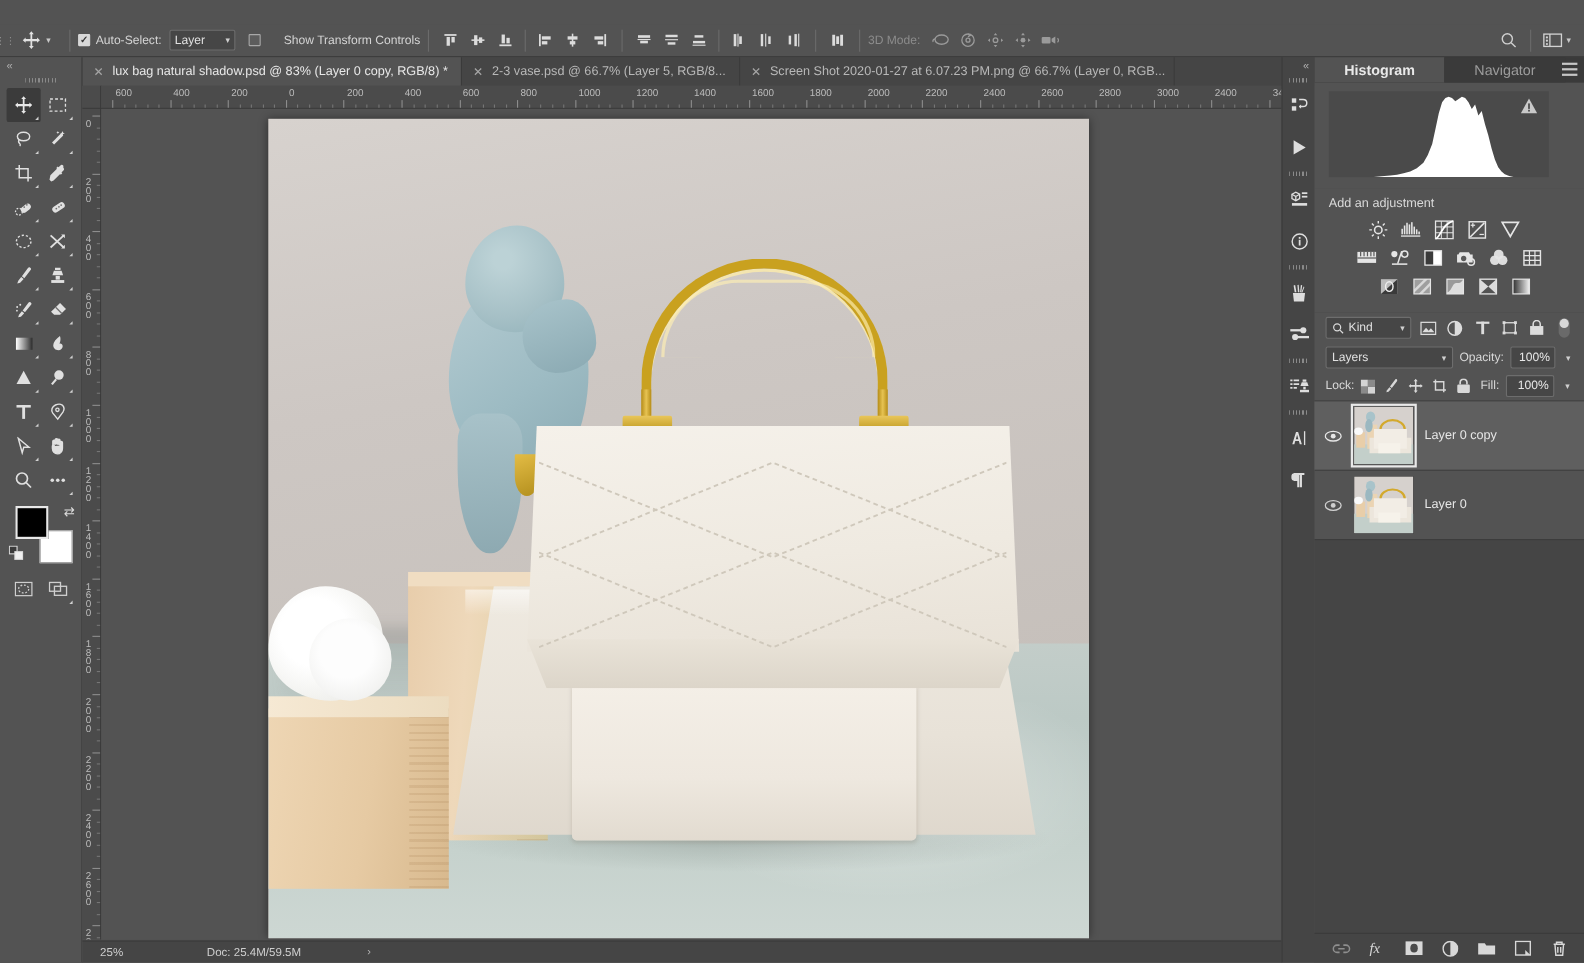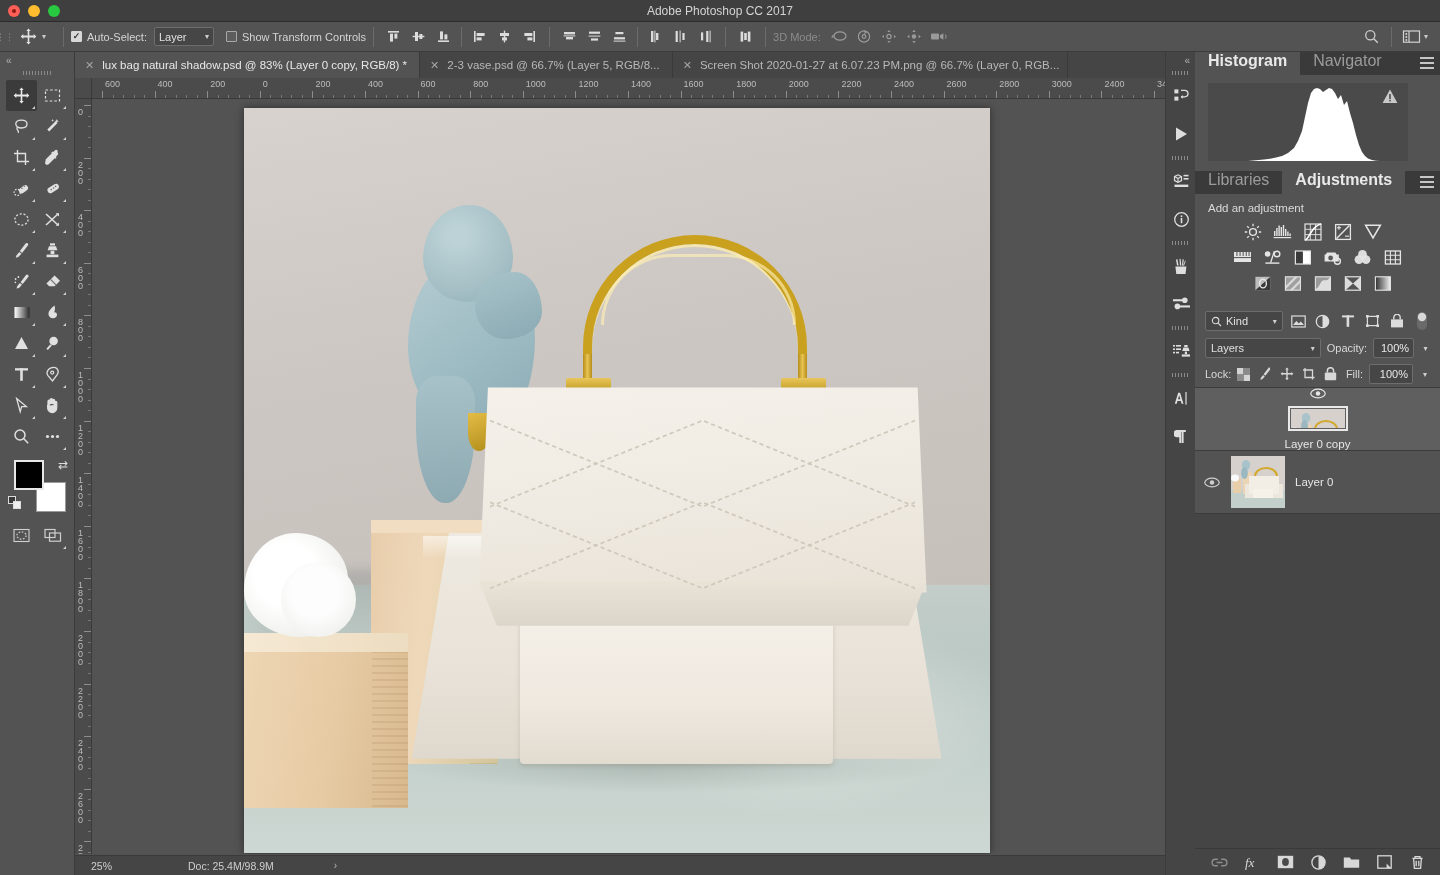--- a/index.html
+++ b/index.html
@@ -216,21 +216,21 @@
   }
   .rail-collapse{ height:16px; color:#b0b0b0; font-size:10px; display:flex;align-items:center;justify-content:flex-end; padding-right:5px;}
   .rail-grip{ height:9px; display:flex;align-items:center;justify-content:center; }
   .rail-grip i{ width:18px;height:4px;display:block;
     background:repeating-linear-gradient(90deg,#8a8a8a 0 1px, transparent 1px 3px);}
   .rail-btn{ width:30px;height:38px; display:flex;align-items:center;justify-content:center; }
 
   
   .panels{ position:absolute; left:1195px; top:52px; width:245px; height:823px; background:#454545; }
   .ptabs{ height:23px; background:#3a3a3a; display:flex; align-items:stretch; position:relative; }
-  .ptab{ padding:0 13px; display:flex; color:#9c9c9c; font-size:16px; background:#3a3a3a;}
+  .ptab{ padding:0 27px; display:flex; align-items:center; color:#9c9c9c; font-size:13px; background:#3a3a3a;}
   .ptab.active{ background:#535353; color:#e9e9e9; font-weight:bold; }
   .pmenu{ position:absolute; right:6px; top:5px; width:14px; height:12px; }
   .pmenu i{ display:block; height:2px; background:#c6c6c6; margin-bottom:3px; }
   .pbody{ background:#535353; }
 
   .histwrap{ padding:8px 10px 10px 13px; background:#535353; }
   .histbox{ position:relative; width:200px; height:78px; background:#4a4a4a; }
   .histsvg{ position:absolute; inset:0; }
   .warn{ position:absolute; right:10px; top:6px; color:#c9c9c9; font-size:14px; }
 
@@ -252,46 +252,38 @@
   .numbox{
     height:20px; width:44px; background:#464646; border:1px solid #6d6d6d; border-radius:2px;
     display:flex;align-items:center;justify-content:flex-end; padding:0 4px; color:#e8e8e8; font-size:11px;
   }
   .spin{ color:#cfcfcf; font-size:8px; width:12px; text-align:center; }
   .filticon{ width:21px;height:20px; display:flex;align-items:center;justify-content:center; }
   .locks{ display:flex; gap:8px; align-items:center; }
 
   .layerlist{ border-top:1px solid #3c3c3c; }
   .layer{ display:flex; align-items:center; height:63px; border-bottom:1px solid #3c3c3c; padding:0 8px; gap:10px; }
-  .layer.sel{ background:#5f5f5f;flex-direction:column; }
+  .layer.sel{ background:#5f5f5f; }
   .eye{ width:18px; display:flex; align-items:center; justify-content:center; }
   .thumb{ width:54px; height:52px; background:#2a2a2a; position:relative; overflow:hidden; }
   .thumb.selected{ outline:2px solid #e9e9e9; outline-offset:1px; }
   .thumb .mini{ position:absolute; inset:0; }
   .lname{ color:#e6e6e6; font-size:11.5px; }
 
   .lfooter{ position:absolute; left:0; bottom:0; width:245px; height:27px; background:#454545;
     display:flex; align-items:center; justify-content:flex-end; gap:16px; padding-right:14px; border-top:1px solid #3a3a3a;}
   .lfbtn{ width:17px;height:17px; display:flex; align-items:center;justify-content:center; }
 
   svg{ display:block; }
 </style>
 </head>
 <body>
 
 <div id="app">
 
-  <div class="titlebar">
-    <div class="traffic">
-      <div class="tl red"></div>
-      <div class="tl yel"></div>
-      <div class="tl grn"></div>
-    </div>
-    <div class="apptitle">Adobe Photoshop CC 2017</div>
-  </div>
 
   <div class="optionsbar">
     <div class="ob-grip">⋮⋮</div>
 
     <div class="ob-tool">
       <span class="ob-toolicon">
         <svg width="17" height="17" viewBox="0 0 17 17">
             <g fill="#e2e2e2">
           <path d="M8.5 0.5l2.2 2.6H9.3v4.4h4.4V6.1l2.6 2.4-2.6 2.4V9.5H9.3v4.4h1.4l-2.2 2.6-2.2-2.6h1.4V9.5H3.3v1.4L0.7 8.5l2.6-2.4v1.4h4.4V3.1H6.3z"></path>
         </g>
@@ -302,21 +294,21 @@
     <div class="sep"></div>
 
     <div class="chk on"></div>
     <span class="ob-label" style="margin-left:5px;">Auto-Select:</span>
     <div class="selectbox" style="margin-left:7px;width:60px;">
       <span>Layer</span>
       <span class="cv">▾</span>
     </div>
 
     <div class="chk" style="margin-left:12px;"></div>
-    <span class="ob-label" style="margin-left:5px;">Show Transform Controls</span>
+    <span class="ob-label" style="margin-left:21px;">Show Transform Controls</span>
 
     <div class="sep"></div>
 
     <div class="alignbtn">
       <svg width="15" height="15" viewBox="0 0 15 15">
           <g fill="#dcdcdc">
             <rect x="2" y="2" width="11" height="1.6"></rect>
             <rect x="4" y="4.6" width="3" height="8"></rect>
             <rect x="8.4" y="4.6" width="3" height="5"></rect>
           </g>
@@ -1067,21 +1059,21 @@
               </g>
             </svg>
           </div>
         </div>
       </div>
     </div>
   </div>
 
   <div class="statusbar">
     <div class="sb-zoom">25%</div>
-    <div class="sb-doc">Doc: 25.4M/98.9M</div>
+    <div class="sb-doc">Doc: 25.4M/59.5M</div>
     <div class="sb-arrow">›</div>
   </div>
 
   <div class="rail">
     <div class="rail-collapse">«</div>
     <div class="rail-grip">
         <i></i>
       </div>
     <div class="rail-btn">
       <svg width="17" height="16" viewBox="0 0 17 16">
@@ -1208,33 +1200,20 @@
               <path d="M8 0.5L15.4 14H0.6z" fill="#c9c9c9"></path>
             <g fill="#4a4a4a">
                 <rect x="7.2" y="5" width="1.6" height="5"></rect>
                 <rect x="7.2" y="10.8" width="1.6" height="1.6"></rect>
               </g>
             </svg>
         </div>
       </div>
     </div>
 
-    <div class="ptabs">
-      <div class="ptab">
-        <span>Libraries</span>
-      </div>
-      <div class="ptab active">
-        <span>Adjustments</span>
-      </div>
-      <div class="pmenu">
-          <i></i>
-          <i></i>
-          <i></i>
-        </div>
-    </div>
     <div class="pbody adjwrap">
       <div class="adjtitle">Add an adjustment</div>
 
       <div class="adjrow">
         <div class="adjicon">
           <svg width="18" height="18" viewBox="0 0 18 18">
               <circle cx="9" cy="9" r="3.4" fill="none" stroke="#e5e5e5" stroke-width="1.4"></circle>
             <g stroke="#e5e5e5" stroke-width="1.3">
                 <path d="M9 .8v2.4M9 14.8v2.4M.8 9h2.4M14.8 9h2.4M3.2 3.2l1.7 1.7M13.1 13.1l1.7 1.7M14.8 3.2l-1.7 1.7M4.9 13.1l-1.7 1.7"></path>
               </g>

